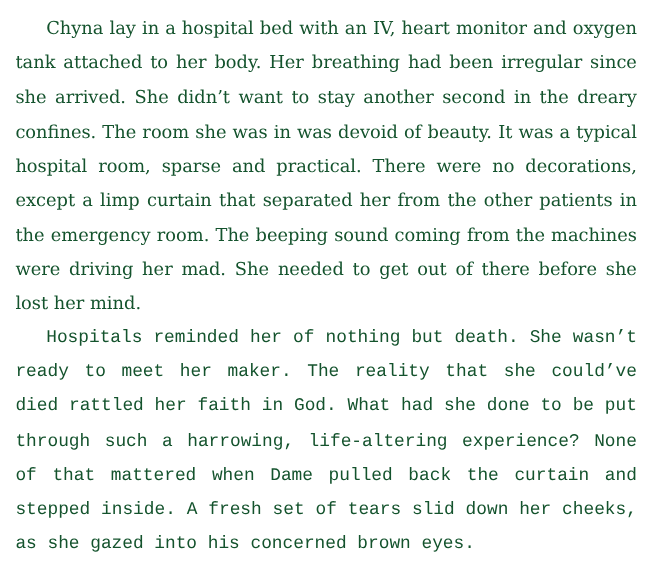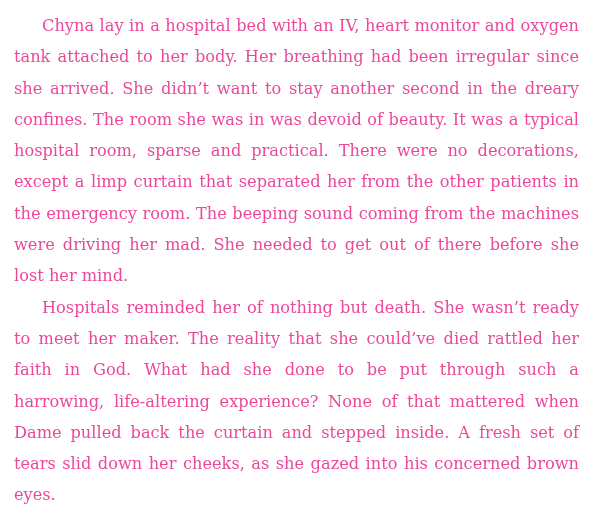--- a/index.html
+++ b/index.html
@@ -14,33 +14,34 @@
     font-family: "DejaVu Serif", "Liberation Serif", serif;
   }
   .page {
     width: 601px;
     height: 516px;
     box-sizing: border-box;
     padding: 10px 22px 0 14px;
     background: #ffffff;
   }
   .body-text {
-    color: #ec4899;
+    color: #14532d;
     font-size: 16.2px;
     line-height: 31.3px;
     text-align: justify;
     text-justify: inter-word;
     hyphens: none;
   }
   .para {
     margin: 0;
     text-indent: 28px;
   }
   .para + .para {
     margin-top: 0px;
+    font-family: Liberation Mono, monospace;
   }
 </style>
 </head>
 <body>
 
 <div class="page">
   <div class="body-text">
     <p class="para">Chyna lay in a hospital bed with an IV, heart monitor and oxygen tank attached to her body. Her breathing had been irregular since she arrived. She didn’t want to stay another second in the dreary confines. The room she was in was devoid of beauty. It was a typical hospital room, sparse and practical. There were no decorations, except a limp curtain that separated her from the other patients in the emergency room. The beeping sound coming from the machines were driving her mad. She needed to get out of there before she lost her mind.</p>
     <p class="para">Hospitals reminded her of nothing but death. She wasn’t ready to meet her maker. The reality that she could’ve died rattled her faith in God. What had she done to be put through such a harrowing, life-altering experience? None of that mattered when Dame pulled back the curtain and stepped inside. A fresh set of tears slid down her cheeks, as she gazed into his concerned brown eyes.</p>
   </div>

